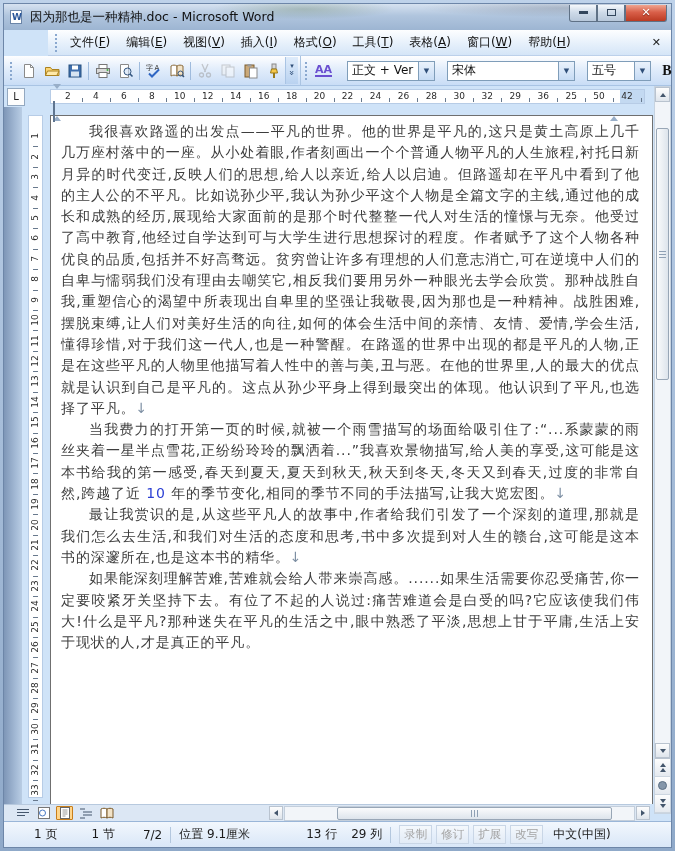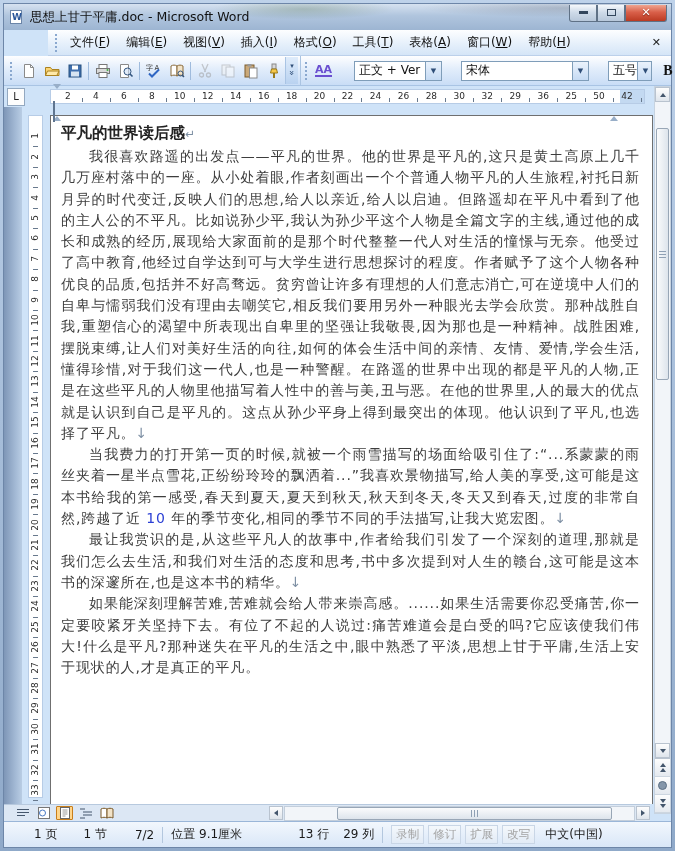--- a/index.html
+++ b/index.html
@@ -45,25 +45,25 @@
   .tb-group.fmt{flex:1;border-left:1px solid #aac4e2;margin-left:2px;}
   .tb-btn{width:23px;height:23px;display:flex;align-items:center;justify-content:center;border-radius:2px;}
   .tb-btn.disabled{opacity:.5;}
   .tb-sep{width:1px;height:18px;background:#9fbbdd;margin:0 2px;}
   .tb-chevron{width:12px;height:27px;display:flex;flex-direction:column;align-items:center;justify-content:center;
     color:#2f4e78;background:linear-gradient(180deg,#dfecfb,#b9d2f0);border-left:1px solid #a9c4e4;}
   .tb-chevron .c1{font-size:7px;line-height:5px;}
   .tb-chevron .c2{font-size:9px;line-height:8px;transform:rotate(90deg);}
   .styles-glyph{font-size:11px;font-weight:bold;color:#6a4fd0;border-bottom:2px solid #6a4fd0;line-height:11px;}
   .combo{height:20px;background:#fff;border:1px solid #7f9db9;display:flex;align-items:center;
-    font-size:12px;color:#111;padding-left:4px;box-sizing:border-box;margin-left:19px;white-space:nowrap;overflow:hidden;}
+    font-size:12px;color:#111;padding-left:4px;box-sizing:border-box;margin-left:12px;white-space:nowrap;overflow:hidden;}
   .combo .arrow{margin-left:auto;width:15px;align-self:stretch;flex:0 0 15px;
     background:linear-gradient(180deg,#eaf2fc,#c6dbf4);border-left:1px solid #7f9db9;
     display:flex;align-items:center;justify-content:center;font-size:7px;color:#2f4e78;}
-  .combo.style{width:88px;} .combo.font{width:128px;} .combo.size{width:44px;}
+  .combo.style{width:88px;} .combo.font{width:128px;} .combo.size{width:64px;}
   .bold-btn{width:24px;height:22px;display:flex;align-items:center;justify-content:center;
     font-family:"Liberation Serif","DejaVu Serif",serif;font-weight:bold;font-size:14px;color:#111;margin-left:4px;}
 
   
   .ruler-row{height:21px;flex:0 0 21px;display:flex;align-items:center;background:#cfe3f8;
     padding:0 26px 0 3px;box-sizing:border-box;}
   .tab-selector{width:16px;height:16px;background:#fdfdfd;border:1px solid #93a8c0;
     display:flex;align-items:center;justify-content:center;font-size:10px;color:#222;flex:0 0 16px;}
   .rh-strip{flex:1;height:15px;margin-left:25px;background:#fff;border:1px solid #b7cce6;
     position:relative;display:flex;align-items:center;padding:0 3px;box-sizing:border-box;}
@@ -143,21 +143,21 @@
 <div class="window">
   <div class="inner">
 
     <div class="titlebar">
       <span style="display:flex;">
         <svg width="16" height="16" viewBox="0 0 16 16">
             <rect x="2.5" y="1.5" width="11" height="13" fill="#fff" stroke="#6b85a8"></rect>
             <text x="4" y="11" font-size="9" font-weight="bold" fill="#2b579a">W</text>
           </svg>
       </span>
-      <span class="title-text">思想上甘于平庸.doc - Microsoft Word</span>
+      <span class="title-text">因为那也是一种精神.doc - Microsoft Word</span>
       <span class="win-controls">
         <span class="wc min">
             <span class="min-glyph"></span>
           </span>
         <span class="wc">
             <span class="max-glyph"></span>
           </span>
         <span class="wc close">
             <span>✕</span>
           </span>
@@ -447,21 +447,20 @@
             <span class="rv-cell">
               <span>32</span>
             </span>
             <span class="rv-cell">
               <span>33</span>
             </span>
           </div>
       </div>
       <div class="page-col">
         <div class="page">
-          <div class="doc-title"><span>平凡的世界读后感</span><span class="pmark title-mark">↵</span></div>
           <div id="doc-body">
               <p class="para indent"><span>我很喜欢路遥的出发点——平凡的世界。他的世界是平凡的,这只是黄土高原上几千几万座村落中的一座。从小处着眼,作者刻画出一个个普通人物平凡的人生旅程,衬托日新月异的时代变迁,反映人们的思想,给人以亲近,给人以启迪。但路遥却在平凡中看到了他的主人公的不平凡。比如说孙少平,我认为孙少平这个人物是全篇文字的主线,通过他的成长和成熟的经历,展现给大家面前的是那个时代整整一代人对生活的憧憬与无奈。他受过了高中教育,他经过自学达到可与大学生进行思想探讨的程度。作者赋予了这个人物各种优良的品质,包括并不好高骛远。贫穷曾让许多有理想的人们意志消亡,可在逆境中人们的自卑与懦弱我们没有理由去嘲笑它,相反我们要用另外一种眼光去学会欣赏。那种战胜自我,重塑信心的渴望中所表现出自卑里的坚强让我敬畏,因为那也是一种精神。战胜困难,摆脱束缚,让人们对美好生活的向往,如何的体会生活中间的亲情、友情、爱情,学会生活,懂得珍惜,对于我们这一代人,也是一种警醒。在路遥的世界中出现的都是平凡的人物,正是在这些平凡的人物里他描写着人性中的善与美,丑与恶。在他的世界里,人的最大的优点就是认识到自己是平凡的。这点从孙少平身上得到最突出的体现。他认识到了平凡,也选择了平凡。</span><span class="pmark">↓</span></p>
               <p class="para indent"><span>当我费力的打开第一页的时候,就被一个雨雪描写的场面给吸引住了:“...系蒙蒙的雨丝夹着一星半点雪花,正纷纷玲玲的飘洒着...”我喜欢景物描写,给人美的享受,这可能是这本书给我的第一感受,春天到夏天,夏天到秋天,秋天到冬天,冬天又到春天,过度的非常自然,跨越了近 </span><span style="color: rgb(43, 63, 212);">10</span><span> 年的季节变化,相同的季节不同的手法描写,让我大览宏图。</span><span class="pmark">↓</span></p>
               <p class="para indent"><span>最让我赏识的是,从这些平凡人的故事中,作者给我们引发了一个深刻的道理,那就是我们怎么去生活,和我们对生活的态度和思考,书中多次提到对人生的赣台,这可能是这本书的深邃所在,也是这本书的精华。</span><span class="pmark">↓</span></p>
               <p class="para indent"><span>如果能深刻理解苦难,苦难就会给人带来崇高感。......如果生活需要你忍受痛苦,你一定要咬紧牙关坚持下去。有位了不起的人说过:痛苦难道会是白受的吗?它应该使我们伟大!什么是平凡?那种迷失在平凡的生活之中,眼中熟悉了平淡,思想上甘于平庸,生活上安于现状的人,才是真正的平凡。</span></p>
             </div>
         </div>
       </div>
     </div>
 
@@ -515,21 +514,21 @@
             <span class="thumb-grip"></span>
           </span>
       </span>
       <span class="h-arrow">
           <span class="tri-s-right"></span>
         </span>
     </div>
 
     <div class="statusbar">
       <span class="sb-field" style="margin-left:24px;">1 页</span>
-      <span class="sb-field" style="margin-left:26px;">1 节</span>
+      <span class="sb-field" style="margin-left:34px;">1 节</span>
       <span class="sb-field" style="margin-left:28px;">7/2</span>
       <span class="sb-sep"></span>
       <span class="sb-field">位置 9.1厘米</span>
       <span class="sb-field" style="margin-left:56px;">13 行</span>
       <span class="sb-field" style="margin-left:14px;">29 列</span>
       <span class="sb-sep"></span>
       <span id="mode-buttons" style="display:flex;align-items:flex-start;">
           <span class="mode-btn">录制</span>
           <span class="mode-btn">修订</span>
           <span class="mode-btn">扩展</span>

